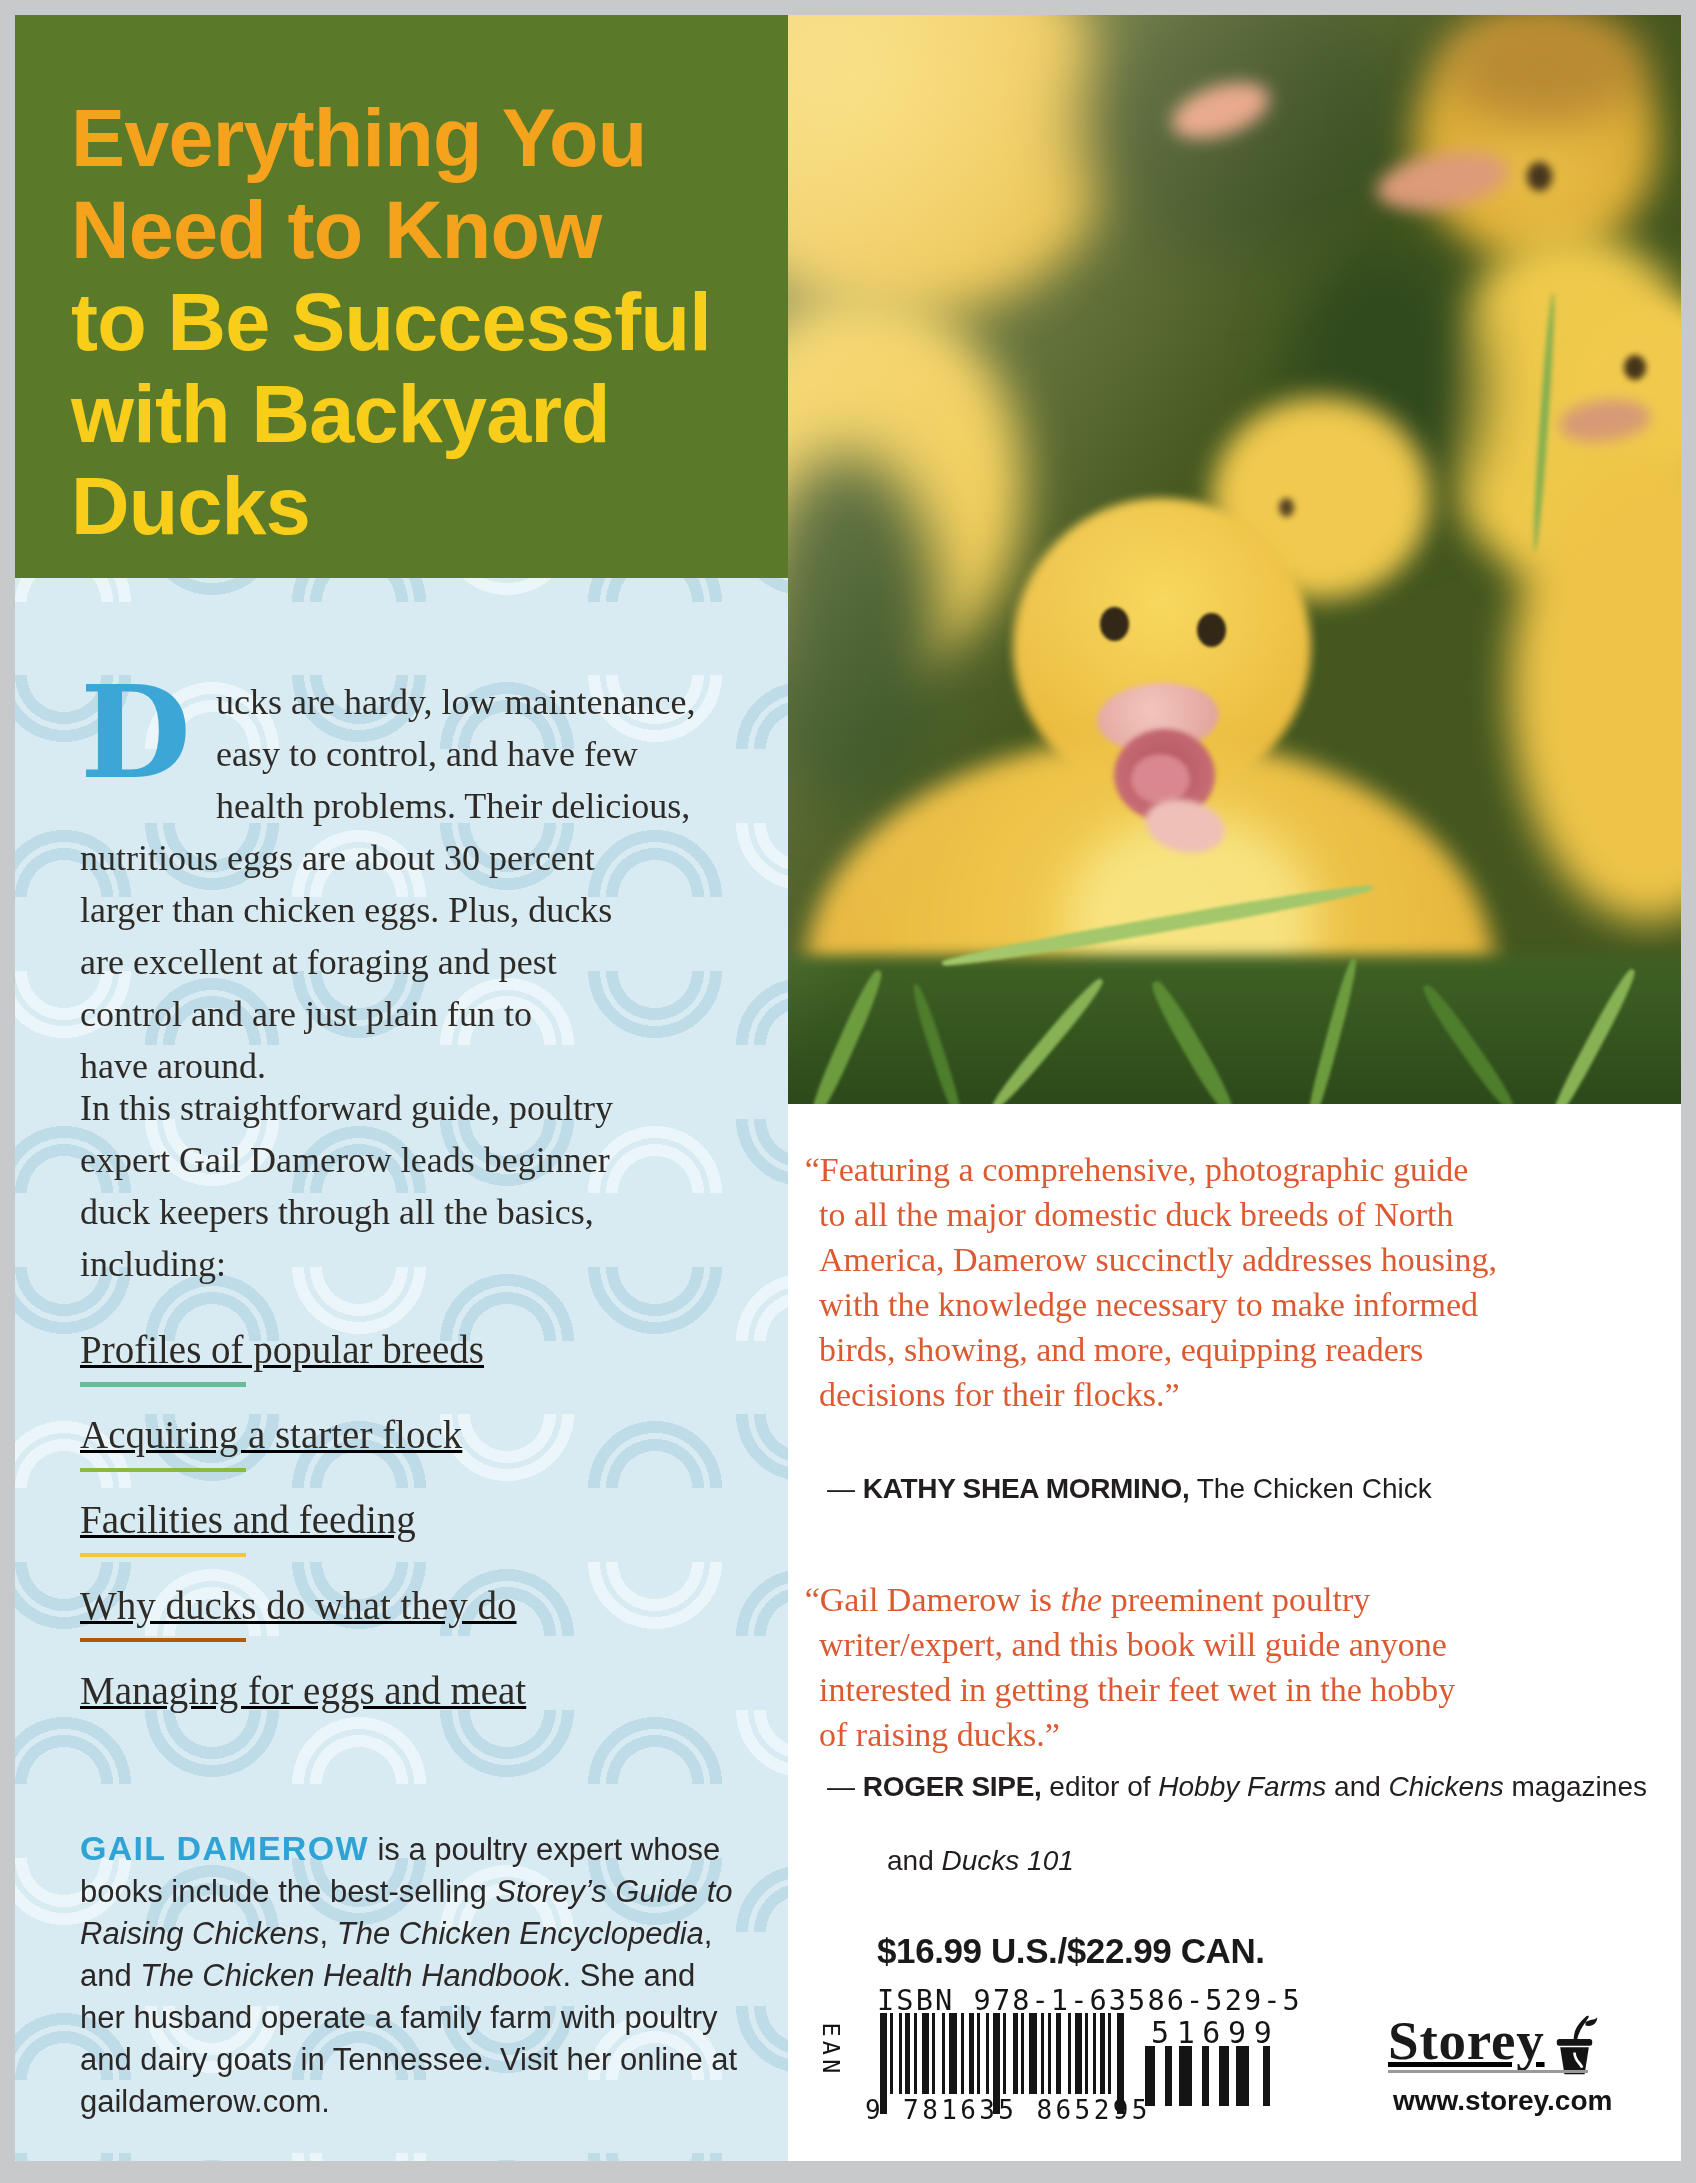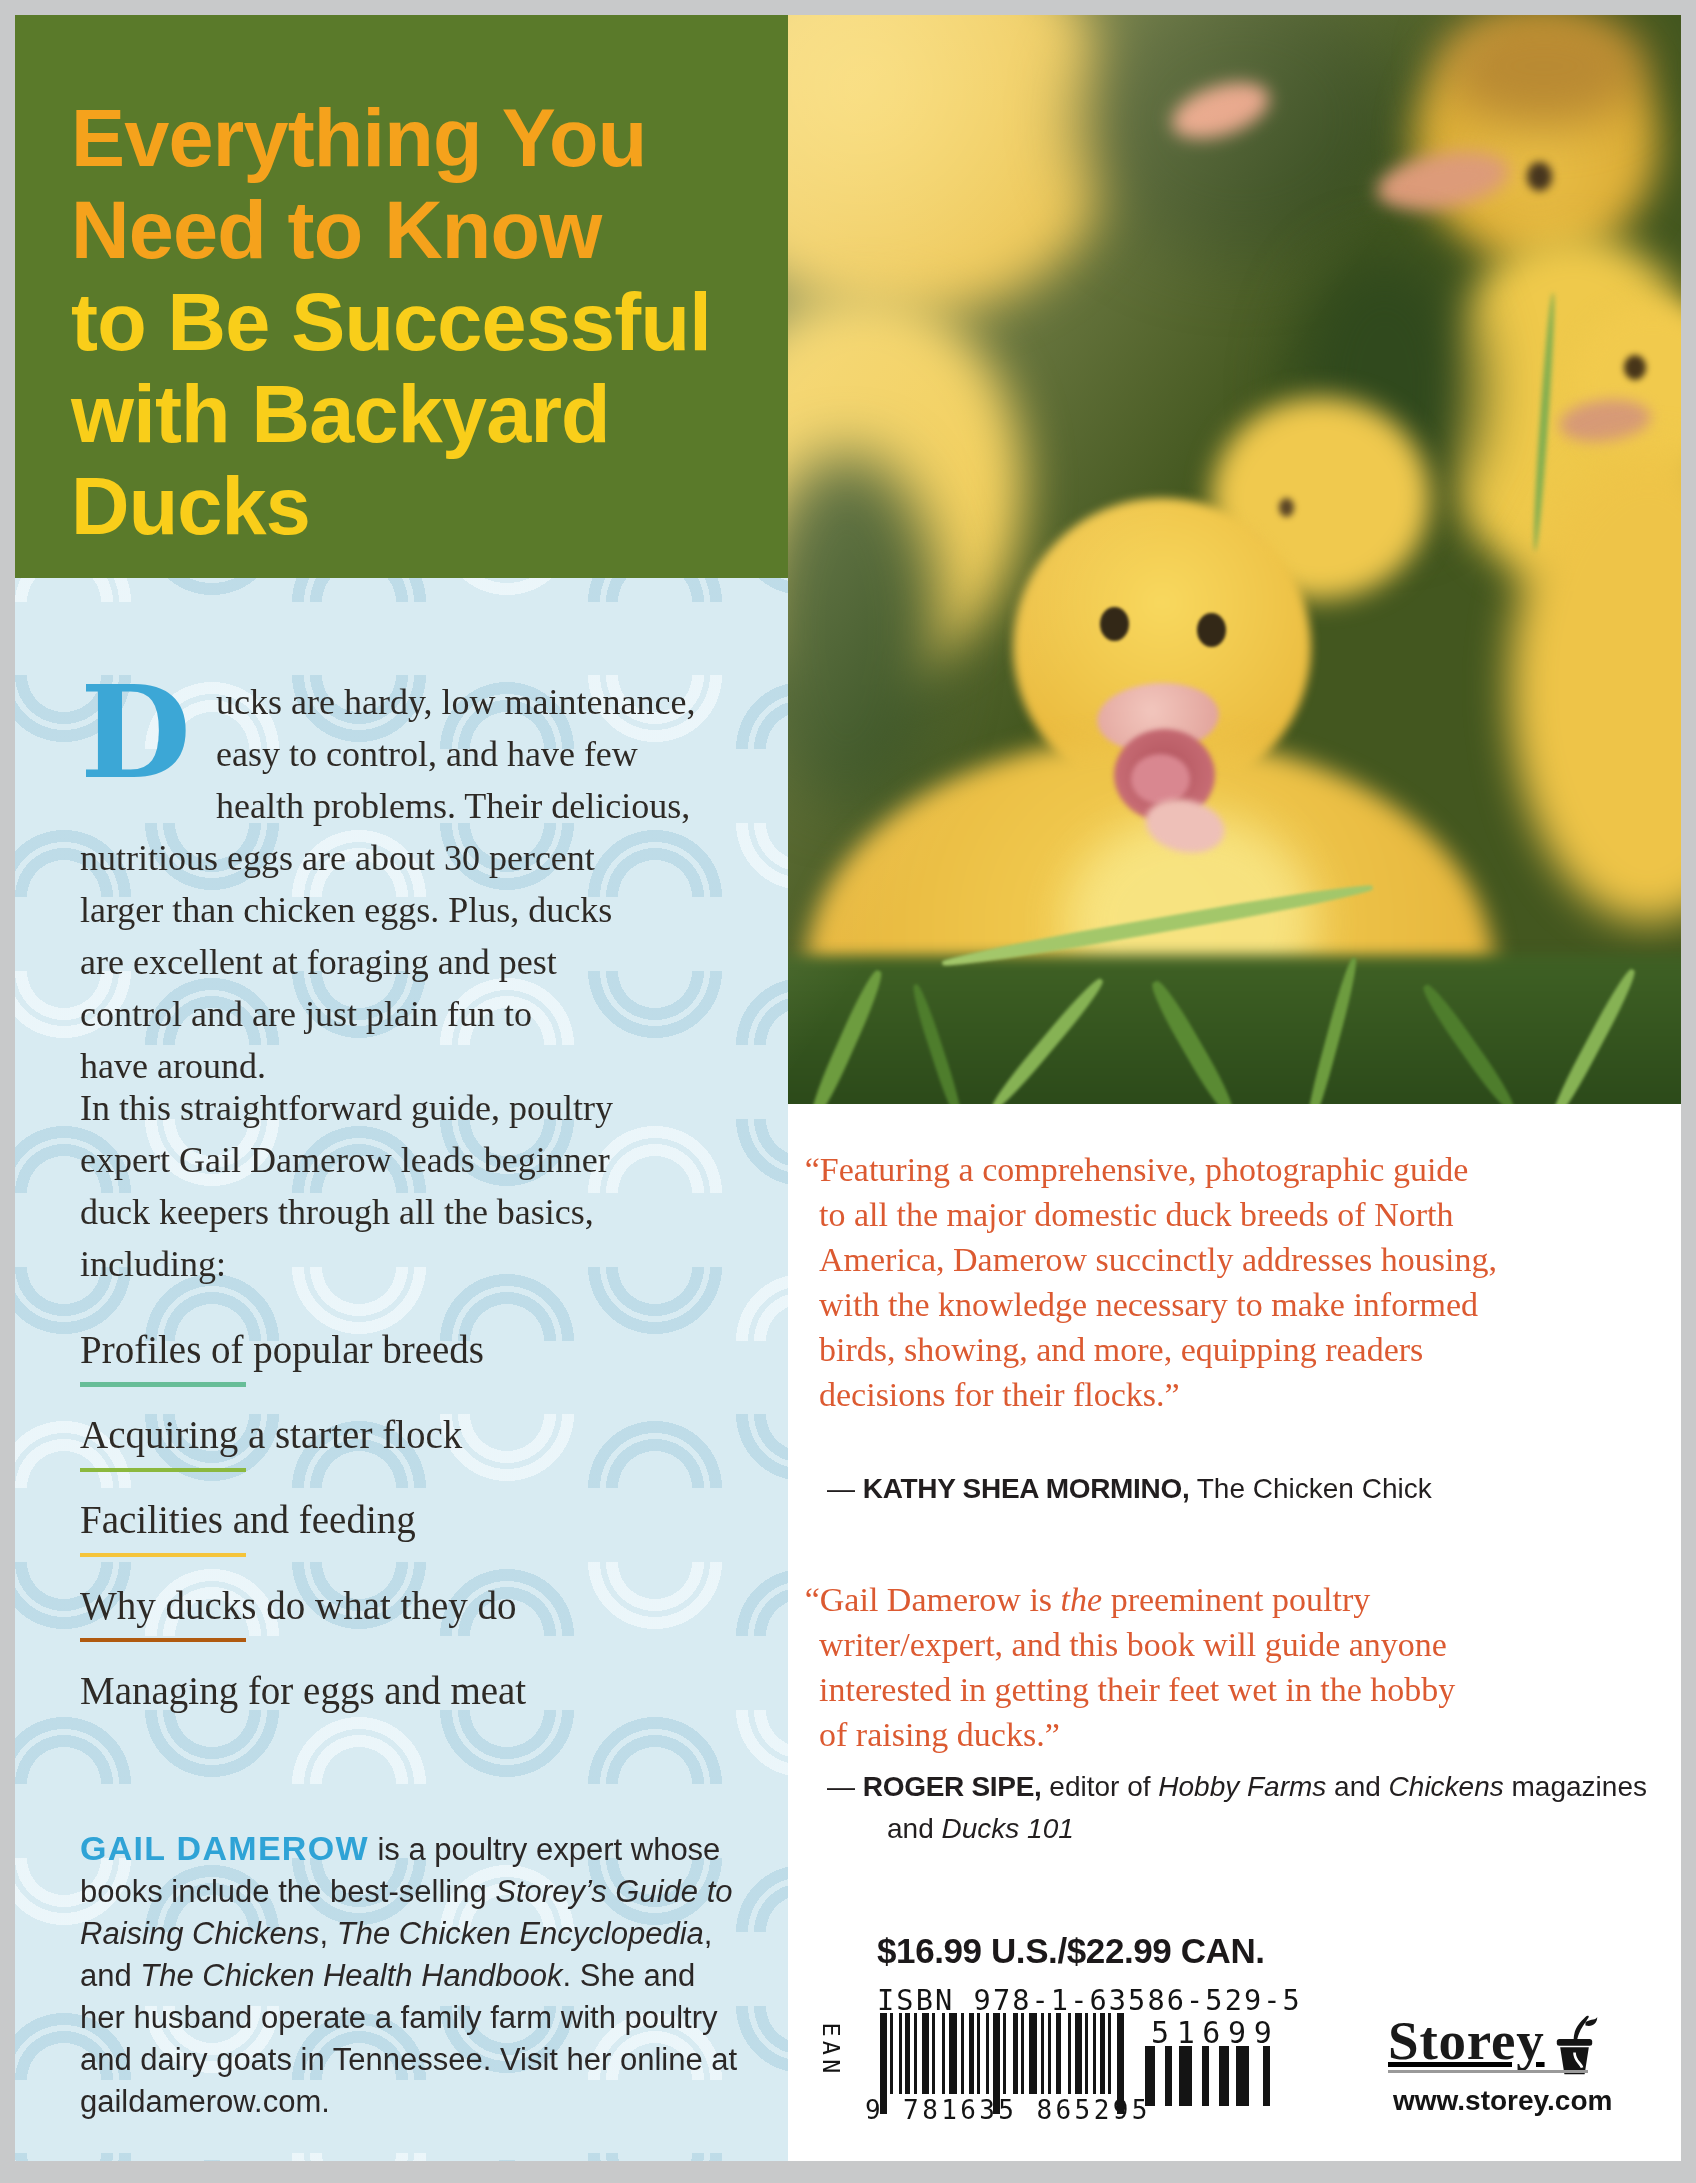--- a/index.html
+++ b/index.html
@@ -15,40 +15,40 @@
   .blue-col{position:absolute;left:0;top:563px;width:773px;height:1584px;background:#D8EBF2;overflow:hidden;}
   .pattern{position:absolute;left:0;top:0;width:100%;height:100%;}
   .arch{position:absolute;overflow:hidden;}
   .arch > b{position:absolute;left:0;display:block;border-radius:50%;width:148px;height:148px;}
   .blue-content{position:absolute;left:0;top:0;width:100%;height:100%;}
   .para{position:absolute;left:65px;width:682px;font-family:"Liberation Serif",serif;
         color:#2E2A26;font-size:36px;line-height:52px;white-space:pre-line;}
   .dropcap{float:left;font-family:"DejaVu Serif","Liberation Serif",serif;font-weight:bold;
            color:#3CA7D6;font-size:128px;line-height:99px;margin:6.7px 25px 0 0;}
 
-  .topics{position:absolute;left:65px;top:752px;width:588px;}
+  .topics{position:absolute;left:65px;top:752px;width:588px;text-decoration:underline;}
   .topic-label{font-family:"Liberation Serif",serif;color:#2E2A26;font-size:39px;line-height:39px;}
   .topic-rule{width:166px;height:4.2px;margin:13.4px 0 28.6px 0;}
 
   .bio{position:absolute;left:65px;top:1249px;width:714px;font-size:31px;line-height:42px;color:#2B2726;}
   .bio-name{font-weight:bold;font-size:34px;letter-spacing:1.3px;color:#2FA3D6;}
   .seg-i{font-style:italic;}
 
   
   .photo{position:absolute;left:773px;top:0;width:893px;height:1089px;background:#43571f;overflow:hidden;}
   .blob{position:absolute;border-radius:50%;}
 
   
   .right-col{position:absolute;left:773px;top:1089px;width:893px;height:1057px;background:#ffffff;}
   .quote{position:absolute;left:31px;width:823px;font-family:"Liberation Serif",serif;
          font-size:34px;line-height:45px;}
   .quote .qline:first-child{margin-left:-14.3px;}
   .attr{position:absolute;left:39px;font-size:28px;color:#221E1F;line-height:42px;}
   .attr .name{font-weight:bold;letter-spacing:-0.3px;}
-  .attr .line2{margin-left:60px;}
+  .attr .line2{margin-left:60px;margin-top:32px;}
 
   .price{position:absolute;left:89px;top:827px;font-weight:bold;font-size:35px;letter-spacing:-0.4px;color:#1C191A;}
   .isbn{position:absolute;left:89px;top:879px;font-family:"DejaVu Sans Mono",monospace;
         font-size:28.6px;letter-spacing:2.1px;color:#141414;}
   .ean-label{position:absolute;left:15px;top:932px;font-family:"DejaVu Sans Mono",monospace;
              font-size:23.5px;letter-spacing:4.2px;color:#141414;transform:rotate(90deg);transform-origin:center;}
   .barcode{position:absolute;left:92px;top:909px;width:252px;height:109px;}
   .barcode i{position:absolute;top:0;background:#141414;display:block;}
   .barcode-digits{position:absolute;left:77px;top:991px;width:286px;font-family:"DejaVu Sans Mono",monospace;
                   font-size:26px;letter-spacing:3.4px;color:#141414;}

